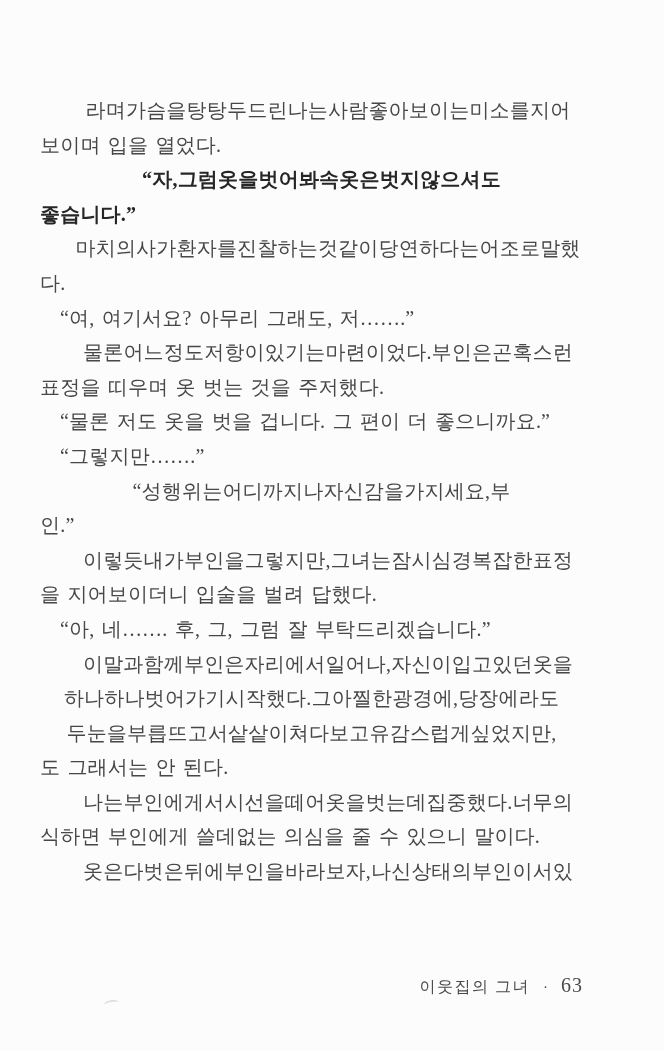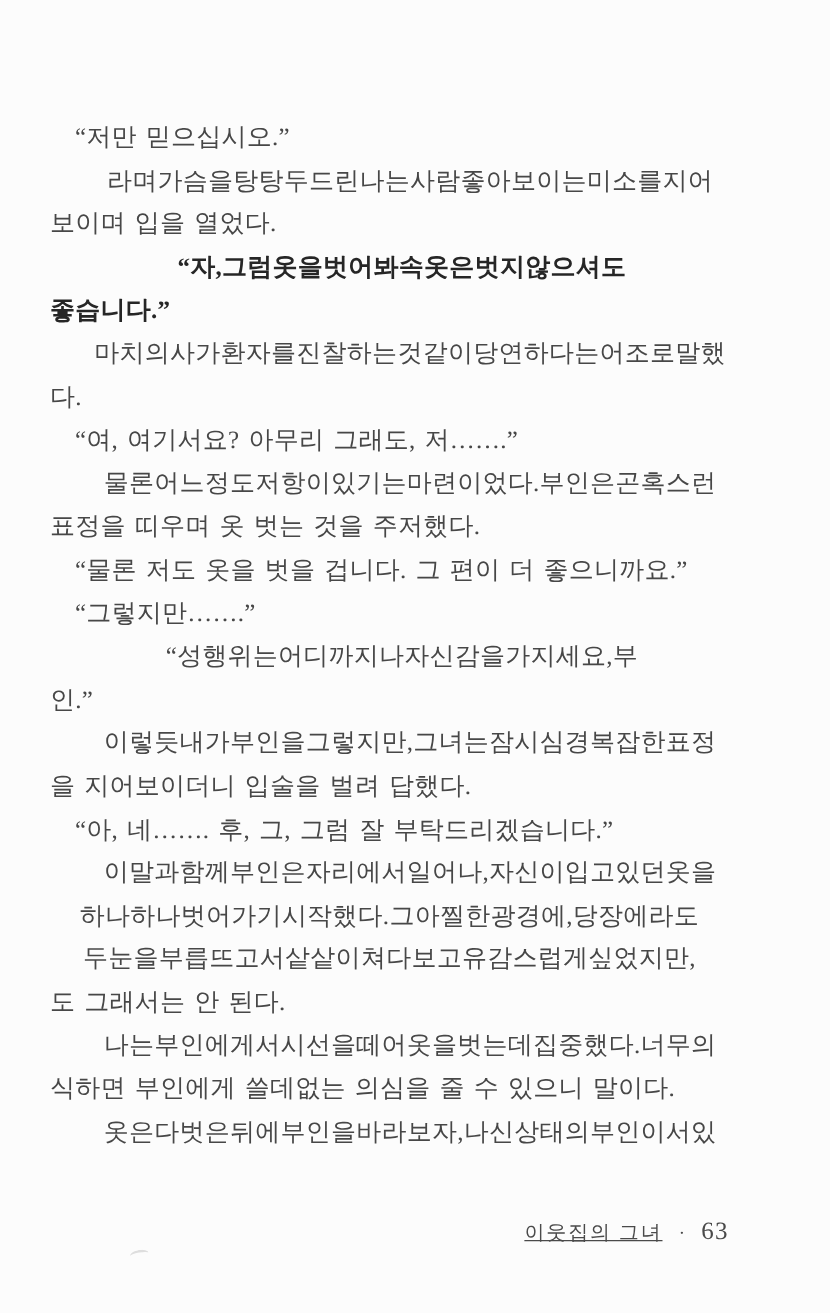--- a/index.html
+++ b/index.html
@@ -43,39 +43,38 @@
   .indent-quote { padding-left: 20px; }
   .indent-none  { padding-left: 0; }
   .footer {
     position: absolute;
     top: 972px; right: 81px;
     display: flex;
     align-items: baseline;
     color: var(--ink-footer, #4a4a4a);
     line-height: 26px;
   }
-  .footer .title { font-size: 16px; letter-spacing: 1.5px; text-decoration: underline; }
+  .footer .title { font-size: 16px; letter-spacing: 1.5px; }
   .footer .dot   { font-size: 15px; margin: 0 13px; }
   .footer .num   { font-size: 20px; letter-spacing: 1px; }
   .smudge {
     position: absolute;
     left: 104px; top: 1000px;
     width: 15px; height: 7px;
     border-top: 2px solid #dedede;
     border-radius: 50%;
     transform: rotate(-10deg);
   }
 </style>
 </head>
 <body>
 
 <div class="page">
 
   <div class="text-block">
-      <div class="line indent-quote">“저만 믿으십시오.”</div>
       <div class="line indent-plain justify">
         <span>라며</span>
         <span>가슴을</span>
         <span>탕탕</span>
         <span>두드린</span>
         <span>나는</span>
         <span>사람</span>
         <span>좋아</span>
         <span>보이는</span>
         <span>미소를</span>

